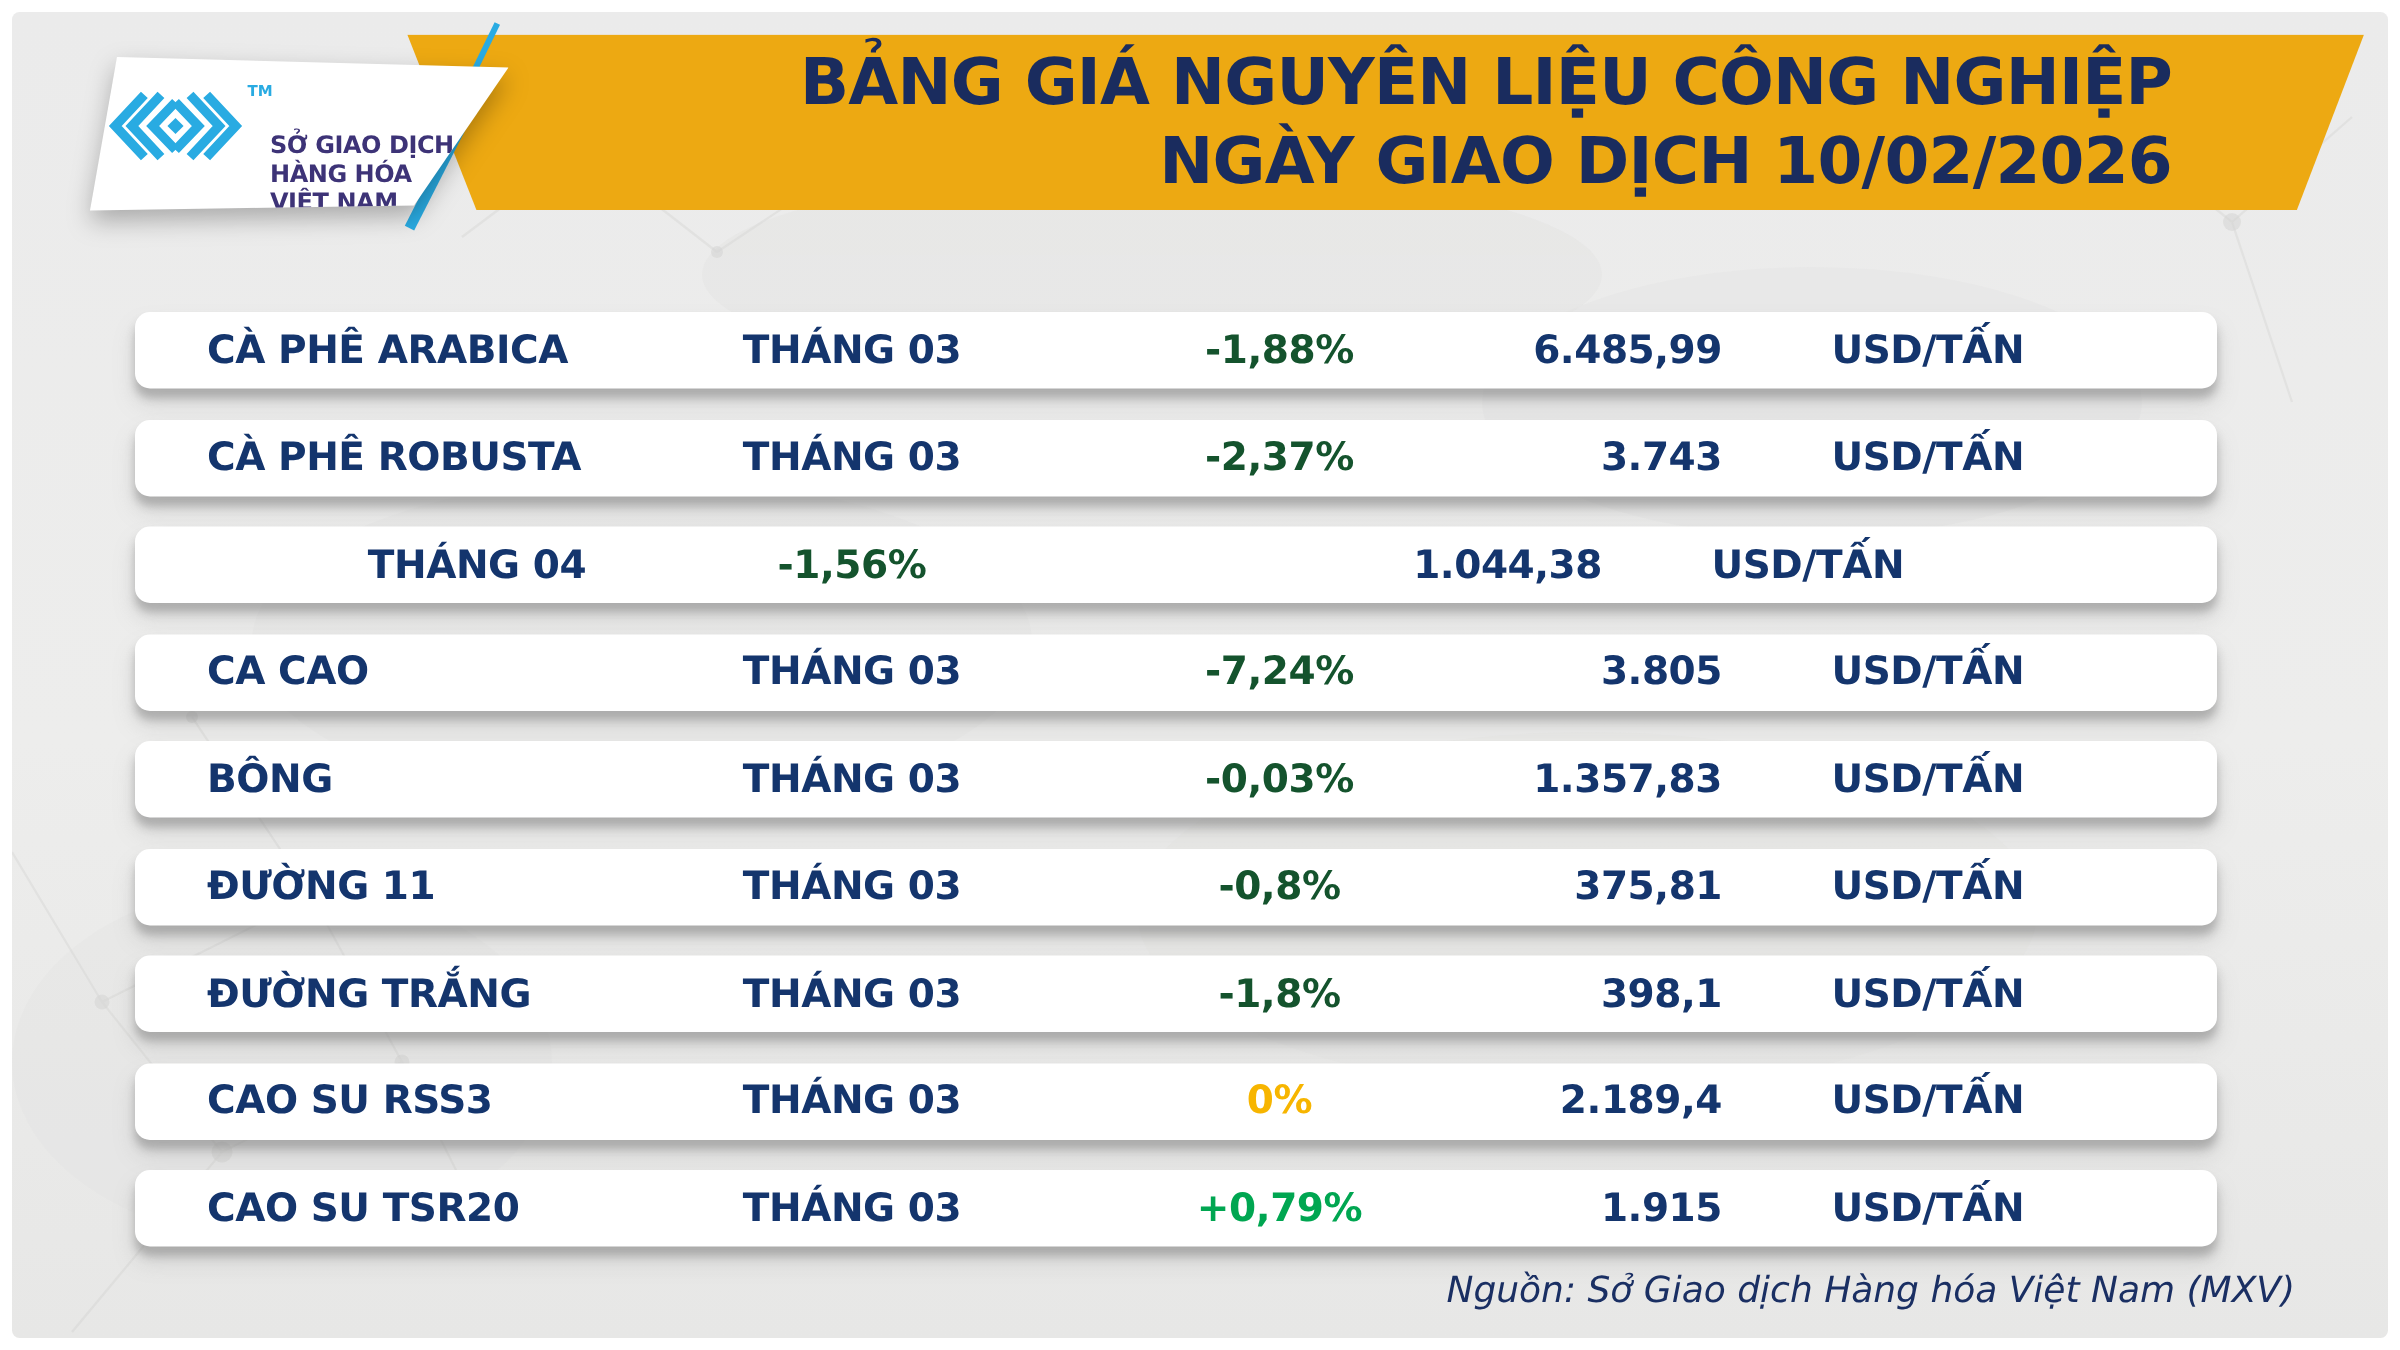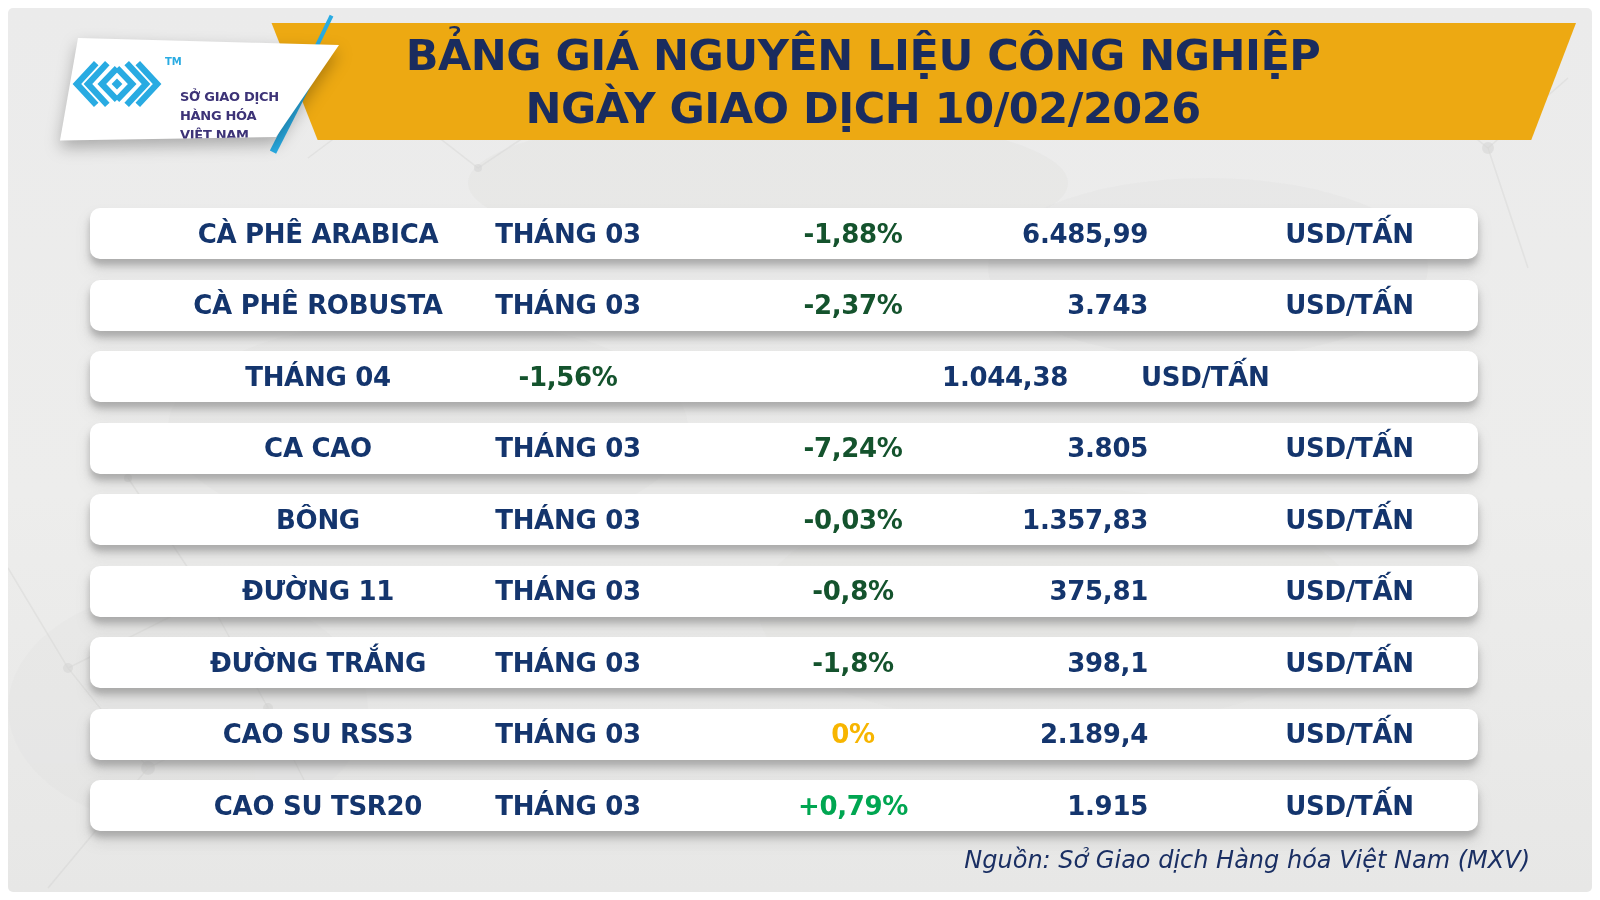--- a/index.html
+++ b/index.html
@@ -21,21 +21,21 @@
 
   
   .banner {
     position:absolute; left:212px; top:15px; width:1356px; height:117px;
     background:#EDA912;
     clip-path:polygon(3.8% 0, 100% 0, 96.7% 100%, 7.2% 100%);
     z-index:1;
   }
   .title-wrap {
     position:absolute; left:270px; top:20px; width:1170px; height:108px;
-    display:flex; flex-direction:column; justify-content:center; align-items:center;
+    display:flex; flex-direction:column; justify-content:center; align-items:flex-end;
     z-index:2; text-align:center;
   }
   .title-line {
     font-size:43px; font-weight:700; color:#1A2C5E;
     letter-spacing:-.5px; line-height:53px; white-space:nowrap;
   }
   .slash { position:absolute; background:#29ABE2; z-index:3; }
   .slash-thin  { left:297px; top:2px;  width:4px; height:112px; transform:rotate(26deg); }
   .slash-thick { left:286px; top:42px; width:7px; height:108px; transform:rotate(27deg); }
   .logo-plate {
@@ -43,32 +43,32 @@
     filter:drop-shadow(0 7px 8px rgba(0,0,0,.28));
   }
   .plate-shape {
     position:absolute; inset:0; background:#ffffff;
     clip-path:polygon(10% 7%, 97% 13%, 76% 93%, 4% 96%);
   }
   .logo-icon { position:absolute; left:24px; top:25px; width:90px; height:58px; }
   .logo-tm { position:absolute; left:117px; top:26px; font-size:10px; font-weight:700; color:#29ABE2; }
   .logo-text { position:absolute; left:132px; top:57px; }
   .logo-text div {
-    font-size:13px; font-weight:700; color:#3D3377;
+    font-size:16px; font-weight:700; color:#3D3377;
     line-height:19px; letter-spacing:-.3px; white-space:nowrap;
   }
 
   
   .rows { position:absolute; left:82px; top:200px; width:1388px; z-index:2; }
   .row {
     height:51px; margin-bottom:20.5px;
     background:#ffffff; border-radius:10px;
     box-shadow:0 6px 6px rgba(125,125,125,.45), 0 10px 14px rgba(140,140,140,.25);
     display:grid; grid-template-columns:360px 140px 430px 80px 1fr;
-    align-items:center; padding-left:48px;text-align:center;
+    align-items:center; padding-left:48px;
   }
   .cell { font-size:26px; font-weight:700; color:#14356D; letter-spacing:-.3px; white-space:nowrap; }
   .c-month  { justify-self:center; }
   .c-change { justify-self:center; }
   .c-price  { justify-self:end; }
   .c-unit   { padding-left:73px; }
   .down { color:#14532d; }
   .flat { color:#F7B500; }
   .up   { color:#00A651; }
 

